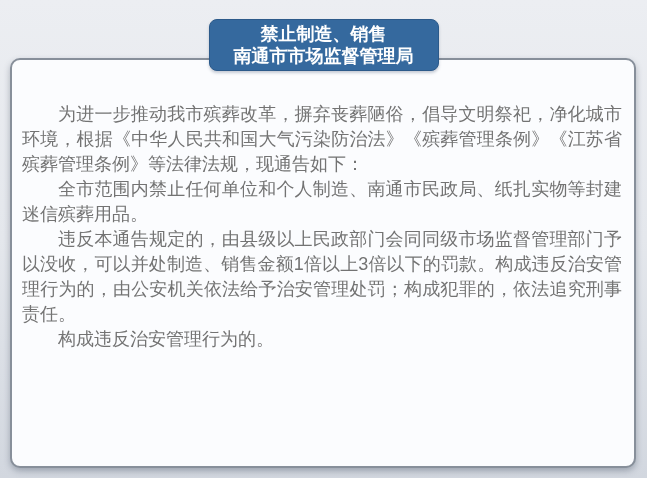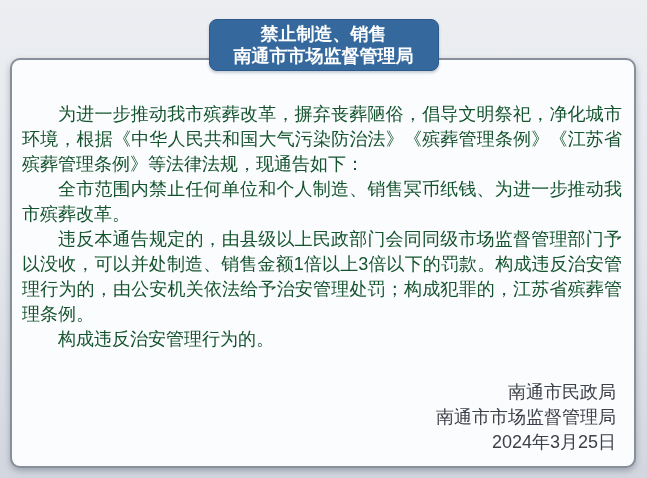--- a/index.html
+++ b/index.html
@@ -42,21 +42,21 @@
     line-height: 22px;
     text-align: center;
     padding: 3px 24px;
     white-space: nowrap;
     box-shadow: 0 2px 3px rgba(40, 60, 90, 0.25);
   }
   .body-text p {
     margin: 0;
     font-size: 18px;
     line-height: 25px;
-    color: #14532d;
+    color: #737373;
     text-indent: 2em;
     text-align: justify;
   }
   .signature {
     margin-top: 28px;
     padding-right: 6px;
     text-align: right;
     font-size: 18px;
     line-height: 25px;
     color: #3e4049;
@@ -71,25 +71,20 @@
 <div class="screen">
 
   <div class="title-badge">
     <div>禁止制造、销售</div>
     <div>南通市市场监督管理局</div>
   </div>
 
   <div class="notice-card">
     <div class="body-text">
       <p>为进一步推动我市殡葬改革，摒弃丧葬陋俗，倡导文明祭祀，净化城市环境，根据《中华人民共和国大气污染防治法》《殡葬管理条例》《江苏省殡葬管理条例》等法律法规，现通告如下：</p>
-      <p>全市范围内禁止任何单位和个人制造、销售冥币纸钱、为进一步推动我市殡葬改革。</p>
-      <p>违反本通告规定的，由县级以上民政部门会同同级市场监督管理部门予以没收，可以并处制造、销售金额1倍以上3倍以下的罚款。构成违反治安管理行为的，由公安机关依法给予治安管理处罚；构成犯罪的，江苏省殡葬管理条例。</p>
+      <p>全市范围内禁止任何单位和个人制造、南通市民政局、纸扎实物等封建迷信殡葬用品。</p>
+      <p>违反本通告规定的，由县级以上民政部门会同同级市场监督管理部门予以没收，可以并处制造、销售金额1倍以上3倍以下的罚款。构成违反治安管理行为的，由公安机关依法给予治安管理处罚；构成犯罪的，依法追究刑事责任。</p>
       <p>构成违反治安管理行为的。</p>
     </div>
 
-    <div class="signature">
-      <div>南通市民政局</div>
-      <div>南通市市场监督管理局</div>
-      <div>2024年3月25日</div>
-    </div>
   </div>
 
 </div>
 
 </body></html>

